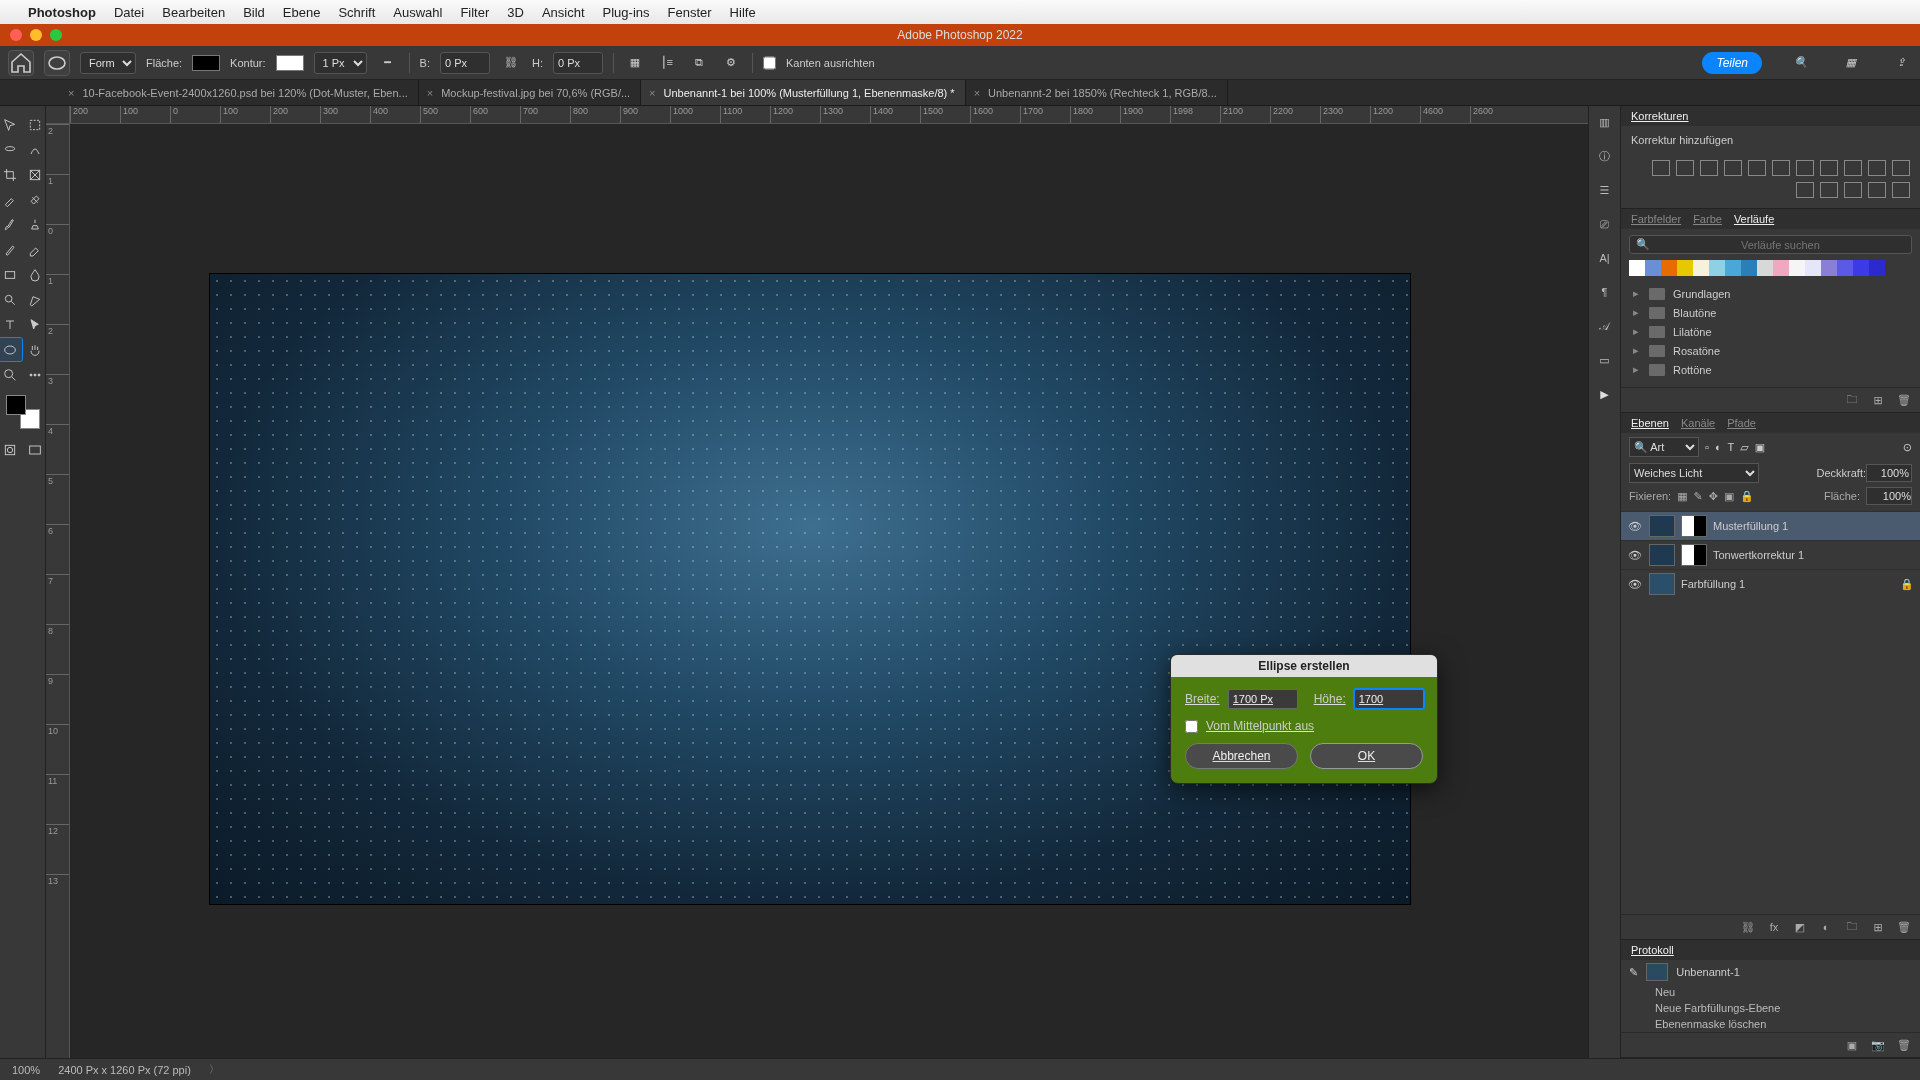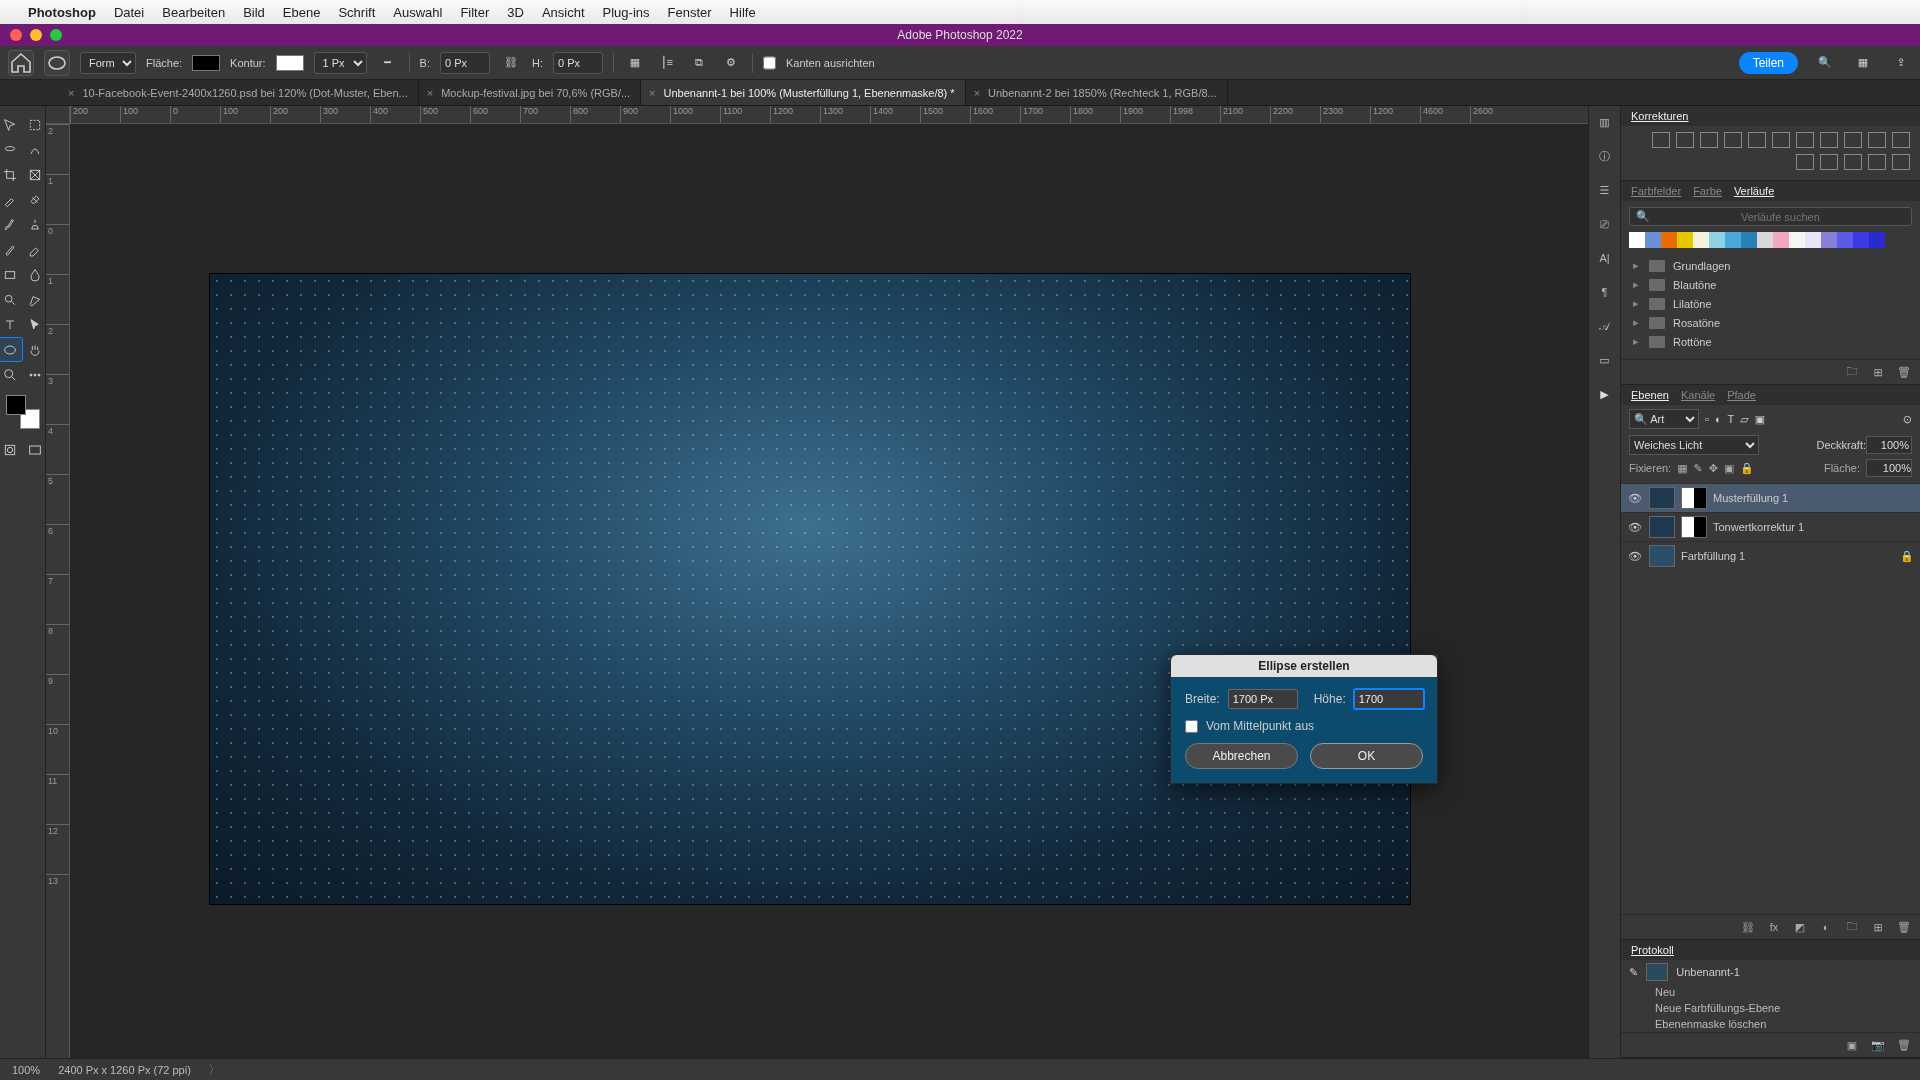--- a/index.html
+++ b/index.html
@@ -4,35 +4,35 @@
 <style>
 * { margin: 0; padding: 0; box-sizing: border-box; font-family: -apple-system, "Helvetica Neue", Arial, sans-serif; user-select: none; }
 html, body { width: 1920px; height: 1080px; overflow: hidden; background: #1a1a1a; color: #ccc; font-size: 11px; }
 
 
 .mac-menu { height: 24px; background: linear-gradient(#fafafa,#e8e8e8); display: flex; align-items: center; padding: 0 10px; gap: 18px; color: #222; font-size: 13px; }
 .mac-menu .apple { font-size: 14px; }
 .mac-menu .bold { font-weight: 600; }
 
 
-.titlebar { height: 22px; background: #701a75; display: flex; align-items: center; position: relative; }
+.titlebar { height: 22px; background: #c2410c; display: flex; align-items: center; position: relative; }
 .traffic { display: flex; gap: 8px; padding-left: 10px; }
 .traffic span { width: 12px; height: 12px; border-radius: 50%; display: inline-block; }
 .tl-red { background:#ff5f56;} .tl-yel{background:#ffbd2e;} .tl-grn{background:#27c93f;}
 .titlebar .title { position:absolute; left:50%; transform:translateX(-50%); color:#ddd; font-size:12px; }
 
 
 .optbar { height: 34px; background: #383838; border-bottom:1px solid #222; display:flex; align-items:center; padding:0 8px; gap:10px; color:#ccc; font-size:11px; }
 .optbar .homebtn, .optbar .shapebtn { width:26px; height:26px; border:1px solid #555; border-radius:4px; display:flex; align-items:center; justify-content:center; background:#3f3f3f; }
 .optbar select, .optbar input { background:#2f2f2f; color:#ddd; border:1px solid #555; border-radius:3px; font-size:11px; height:22px; padding:0 4px;}
 .optbar .swatch { width:28px; height:16px; background:#000; border:1px solid #777; display:inline-block; vertical-align:middle;}
 .optbar .swatch.stroke { background:#fff;}
 .optbar .sep { width:1px; height:20px; background:#555; }
 .optbar .iconbtn { width:22px; height:22px; display:flex; align-items:center; justify-content:center; border-radius:3px; }
-.optbar .right { margin-left:auto; display:flex; align-items:flex-start; gap:16px; }
+.optbar .right { margin-left:auto; display:flex; align-items:flex-start; gap:28px;font-style:italic; }
 .sharebtn { background:#0a84ff; color:#fff; padding:4px 14px; border-radius:12px; font-size:12px; }
 
 
 .doctabs { height: 26px; background:#2b2b2b; display:flex; align-items:stretch; border-bottom:1px solid #1a1a1a; padding-left:60px; font-size:11px; }
 .doctabs .tab { display:flex; align-items:center; padding:0 10px 0 8px; gap:8px; color:#aaa; border-right:1px solid #1a1a1a; max-width:380px; }
 .doctabs .tab.active { background:#383838; color:#eee; }
 .doctabs .tab .x { color:#888; }
 
 
 .workarea { display:flex; height: calc(1080px - 24px - 22px - 34px - 26px - 22px); }
@@ -54,21 +54,21 @@
 .ruler-corner { position:absolute; top:0; left:0; width:24px; height:18px; background:#383838; border-right:1px solid #555; border-bottom:1px solid #555;}
 .canvas { position:absolute; top:18px; left:24px; right:0; bottom:0; background:#262626; display:flex; align-items:flex-start; justify-content:flex-start; }
 .artboard { position:absolute; left:140px; top:150px; width:1200px; height:630px;
   background: radial-gradient(ellipse at 50% 40%, #3e6f8f 0%, #214a66 35%, #12283a 70%, #0b1a27 100%);
   box-shadow:0 0 0 1px #000; overflow:hidden; }
 .artboard .dots { position:absolute; inset:0;
   background-image: radial-gradient(rgba(220,235,245,.30) 1px, transparent 1.5px);
   background-size: 14px 14px; }
 
 
-.dialog { position:absolute; width:268px; background:#0c4a6e; border:1px solid #2a2a2a; border-radius:1px; box-shadow:0 6px 24px rgba(0,0,0,.6); color:#ddd; font-size:12px; }
+.dialog { position:absolute; width:268px; background:#4d7c0f; border:1px solid #2a2a2a; border-radius:8px; box-shadow:0 6px 24px rgba(0,0,0,.6); color:#ddd; font-size:12px;text-decoration:underline; }
 .dialog { left: 1100px; top: 530px; }
 .dialog .dtitle { background:#e0e0e0; color:#222; text-align:center; font-weight:600; padding:4px 0; border-radius:6px 6px 0 0; font-size:12px;}
 .dialog .dbody { padding:12px 14px 14px; }
 .dialog .row { display:flex; align-items:center; gap:8px; margin-bottom:10px;}
 .dialog label { color:#ccc; }
 .dialog input[type=text] { background:#3a3a3a; border:1px solid #666; color:#eee; width:70px; height:20px; padding:0 4px; border-radius:2px; font-size:11px;}
 .dialog input.hl { border-color:#0a84ff; box-shadow:0 0 0 1px #0a84ff; }
 .dialog .btns { display:flex; gap:12px; }
 .dialog button { flex:1; height:26px; border-radius:13px; border:1px solid #777; background:#4a4a4a; color:#eee; font-size:12px;}
 .dialog button.primary { border-color:#999; }
@@ -456,20 +456,21 @@
     <div class="ic">▭</div>
     <div class="ic play">▶</div>
   </div>
 
   <div class="panels">
 
     <div class="panel">
       <div class="pheader">
           <span class="ptab active">Korrekturen</span>
         </div>
+      <div class="pbody">Korrektur hinzufügen</div>
       <div class="adjust-icons">
         <span></span>
           <span></span>
           <span></span>
           <span></span>
           <span></span>
         <span></span>
           <span></span>
           <span></span>
           <span></span>

